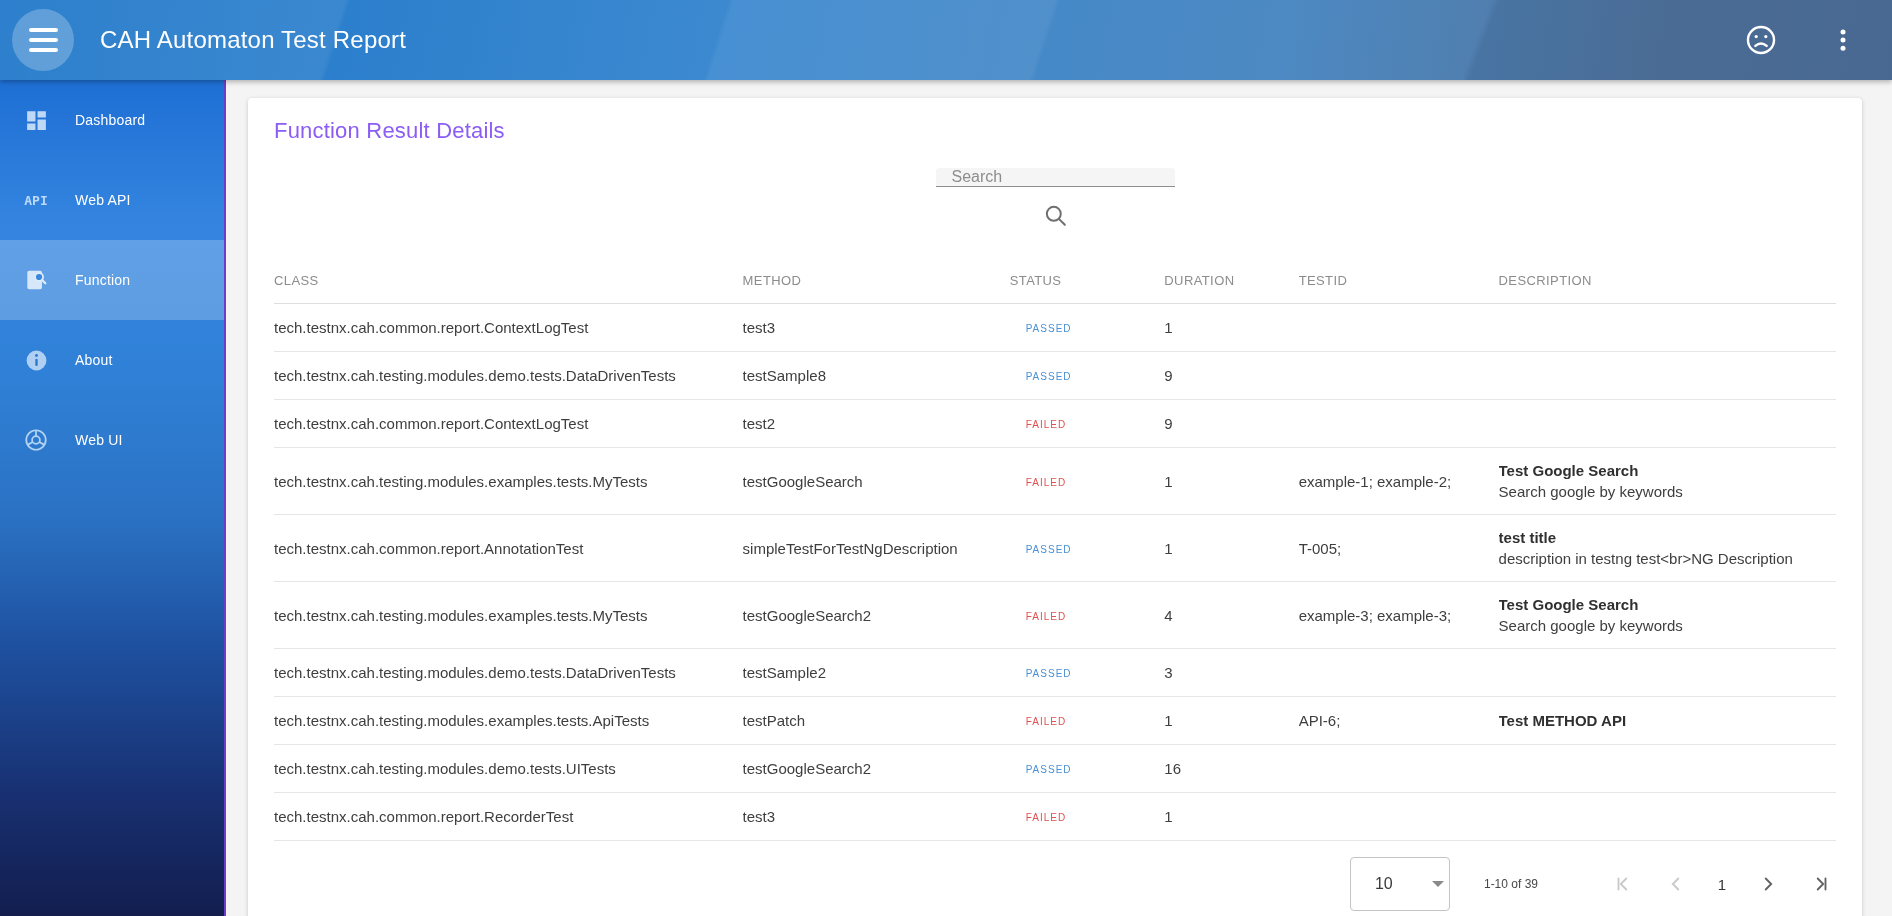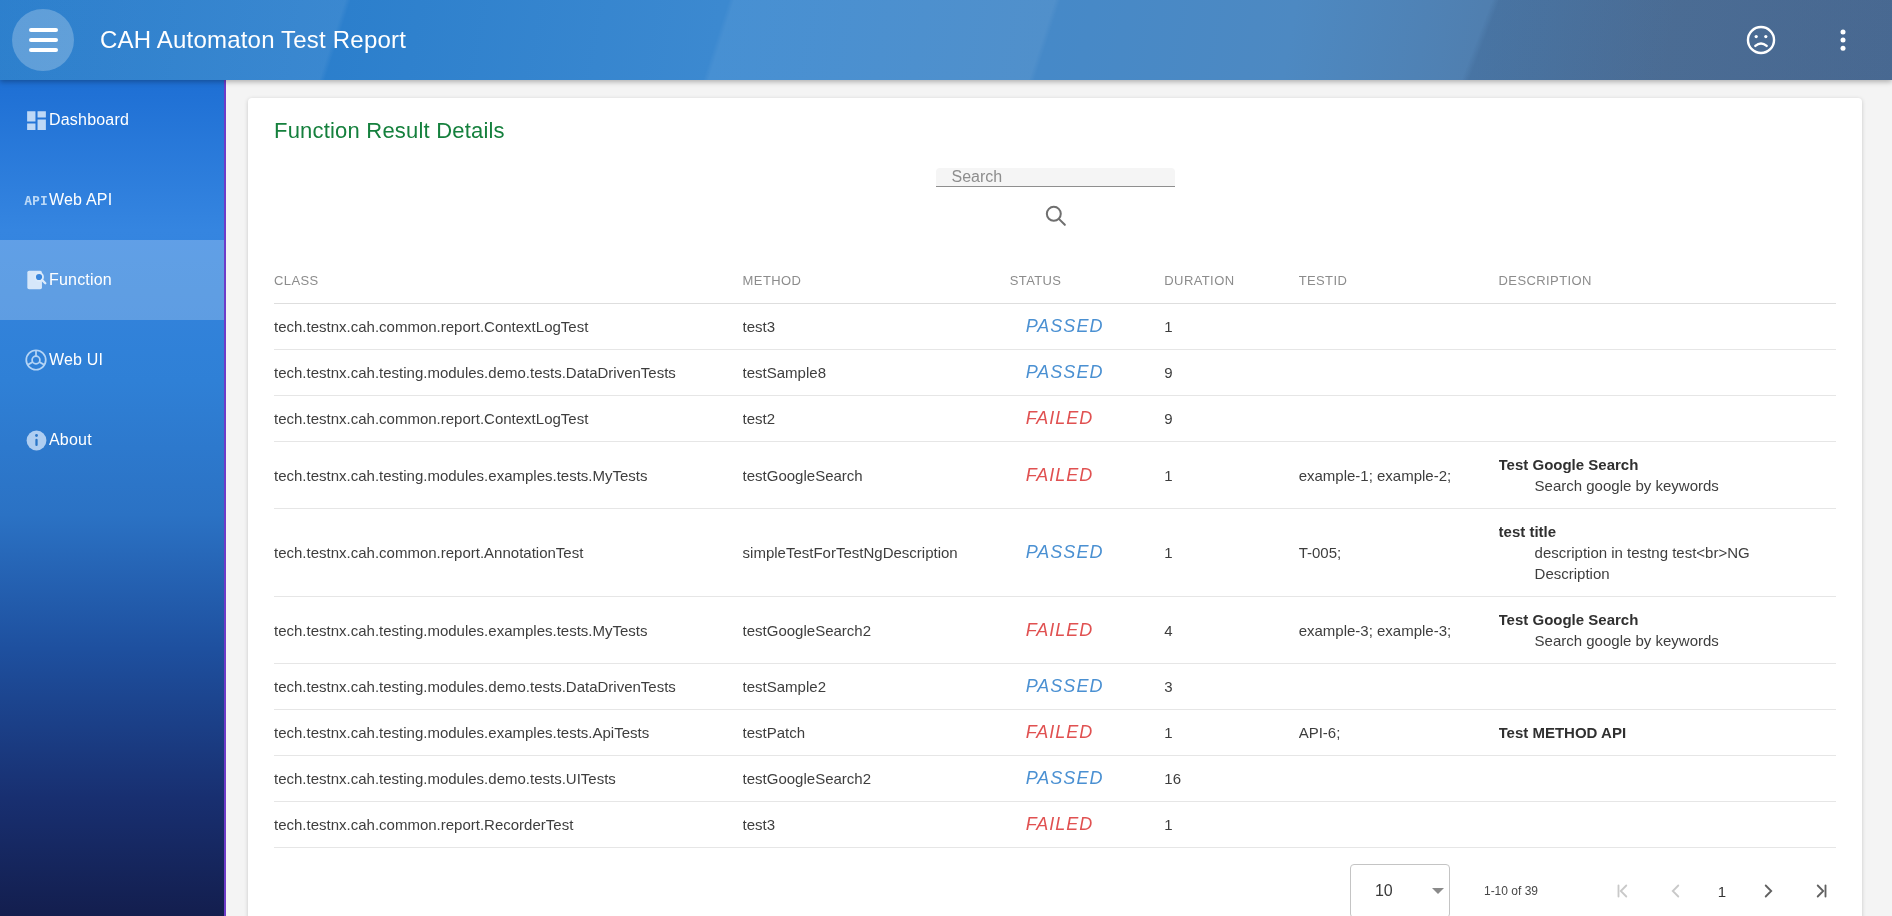--- a/index.html
+++ b/index.html
@@ -28,52 +28,52 @@
 
   
   .sidebar { position:absolute; left:0; top:80px; width:226px; height:836px;
     background:linear-gradient(180deg,#1e6fd4 0%, #3585e0 18%, #2f80d6 36%,
       #2b72c4 52%, #1e509f 68%, #182f70 86%, #131e4e 100%);
     border-right:2px solid #6e3cc8; }
   .nav-item { height:80px; display:flex; align-items:center; cursor:pointer; }
   .nav-item.active { background:rgba(255,255,255,0.22); }
   .nav-icon { width:26px; margin-left:23px; display:flex; align-items:center;
     justify-content:center; color:#cfe3fa; }
-  .nav-label { color:#ffffff; font-size:16px; letter-spacing:0.2px; }
+  .nav-label { color:#ffffff; font-size:14px; margin-left:26px; letter-spacing:0.2px; }
   .api-glyph { font-family:"DejaVu Sans Mono", monospace; font-weight:bold;
     font-size:13px; color:#bcd9f7; letter-spacing:0px; }
 
   
   .main { position:absolute; left:228px; top:80px; width:1664px; height:836px;
     background:#f4f4f4; }
   .card { margin:18px 30px 0 20px; background:#ffffff; border-radius:4px;
     box-shadow:0 1px 4px rgba(0,0,0,0.18); padding:20px 26px 26px 26px; }
-  .page-title { font-size:22px; font-weight:500; color:#15803d; letter-spacing:0.2px; }
+  .page-title { font-size:22px; font-weight:500; color:#8b5cf6; letter-spacing:0.2px; }
 
   .search-row { display:flex; align-items:center; margin-top:24px;flex-direction:column; }
   .search-input { flex:1; height:57px; background:#f5f5f5; border:none;
     border-bottom:1px solid #8f8f8f; border-radius:4px 4px 0 0; outline:none;
     font-size:16px; color:#444; padding:0 16px; font-family:"Liberation Sans",sans-serif; }
   .search-input::placeholder { color:#8d8d8d; }
   .search-icon-btn { width:56px; height:56px; display:flex; align-items:center;
     justify-content:center; cursor:pointer; flex:0 0 auto; }
 
   table { width:100%; border-collapse:collapse; margin-top:14px; table-layout:fixed; }
   th { text-align:left; font-weight:400; font-size:13px; color:#8c8c8c;
     letter-spacing:0.4px; padding:16px 8px 15px 0; border-bottom:1px solid #dedede; }
   td { font-size:15px; color:#3e3e3e; padding:12px 8px 12px 0;
     border-bottom:1px solid #e6e6e6; vertical-align:middle; line-height:21px;
     overflow:hidden; }
   .col-class{width:30%} .col-method{width:17.1%} .col-status{width:9.9%}
   .col-duration{width:8.6%} .col-testid{width:12.8%} .col-desc{width:21.6%}
-  .status-chip { letter-spacing:1px; font-size:18px; font-weight:500; padding-left:16px;font-style:italic; }
+  .status-chip { letter-spacing:1px; font-size:10px; font-weight:500; padding-left:16px; }
   .status-chip.passed { color:var(--passed,#4a90d2); }
   .status-chip.failed { color:var(--failed,#e05151); }
   .desc-title { font-weight:700; color:#303030; }
-  .desc-text { color:#3e3e3e;margin-left:36px; }
+  .desc-text { color:#3e3e3e; }
 
   
   .pagination { display:flex; align-items:center; justify-content:flex-end;
     margin-top:16px; padding-right:4px; }
   .page-size-select { width:100px; height:54px; border:1px solid #c4c4c4;
     border-radius:4px; display:flex; align-items:center; padding:0 5px 0 24px;
     cursor:pointer; }
   .page-size-value { font-size:16px; color:#3a3a3a; flex:1; }
   .select-caret { width:0; height:0; border-left:6px solid transparent;
     border-right:6px solid transparent; border-top:6px solid #8a8a8a; }
@@ -135,39 +135,39 @@
       <svg width="26" height="26" viewBox="0 0 24 24">
         <rect x="4" y="3.5" width="13.5" height="17" rx="1.6" fill="#dcebfb" opacity="0.95"></rect>
         <circle cx="14.8" cy="9.2" r="3.7" fill="#3b87dd" stroke="#dcebfb" stroke-width="1.7"></circle>
         <line x1="17.5" y1="11.9" x2="20.6" y2="15" stroke="#dcebfb" stroke-width="2.1" stroke-linecap="round"></line>
       </svg>
     </span>
     <span class="nav-label">Function</span>
   </div>
   <div class="nav-item">
     <span class="nav-icon">
+      <svg width="25" height="25" viewBox="0 0 24 24">
+        <circle cx="12" cy="12" r="9.5" fill="#cfe3fa" opacity="0.8"></circle>
+        <rect x="10.9" y="10.3" width="2.2" height="7" rx="1.1" fill="#2b76c8"></rect>
+        <circle cx="12" cy="7.2" r="1.35" fill="#2b76c8"></circle>
+      </svg>
+    </span>
+    <span class="nav-label">About</span>
+  </div>
+  <div class="nav-item">
+    <span class="nav-icon">
       <svg width="26" height="26" viewBox="0 0 24 24" fill="none" stroke="#bcd9f7" stroke-width="1.6" opacity="0.95">
         <circle cx="12" cy="12" r="9"></circle>
         <circle cx="12" cy="12" r="3.6"></circle>
         <line x1="12" y1="8.4" x2="12" y2="3.2"></line>
         <line x1="8.9" y1="13.9" x2="4.3" y2="16.5"></line>
         <line x1="15.1" y1="13.9" x2="19.7" y2="16.5"></line>
       </svg>
     </span>
     <span class="nav-label">Web UI</span>
-  </div>
-  <div class="nav-item">
-    <span class="nav-icon">
-      <svg width="25" height="25" viewBox="0 0 24 24">
-        <circle cx="12" cy="12" r="9.5" fill="#cfe3fa" opacity="0.8"></circle>
-        <rect x="10.9" y="10.3" width="2.2" height="7" rx="1.1" fill="#2b76c8"></rect>
-        <circle cx="12" cy="7.2" r="1.35" fill="#2b76c8"></circle>
-      </svg>
-    </span>
-    <span class="nav-label">About</span>
   </div>
 </nav>
 
 <main class="main">
   <section class="card">
     <h1 class="page-title">Function Result Details</h1>
 
     <div class="search-row">
       <input class="search-input" type="text" placeholder="Search" style="">
       <div class="search-icon-btn">

